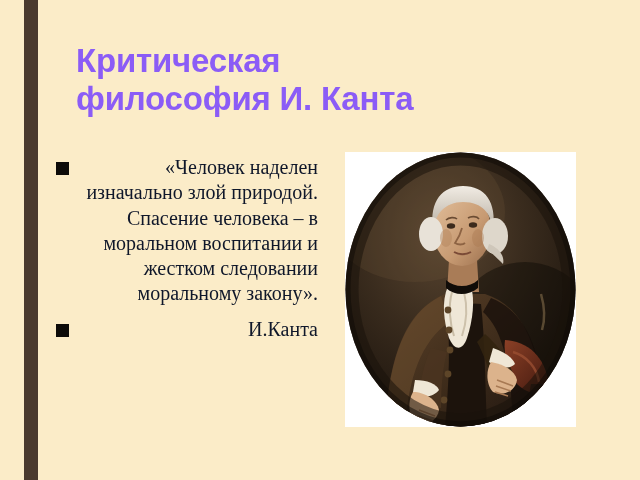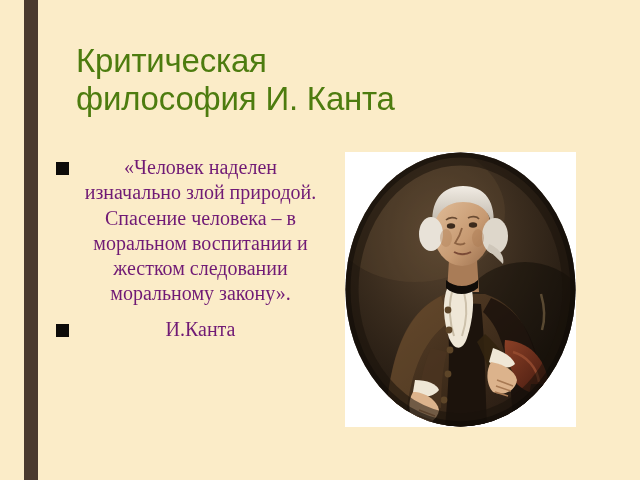--- a/index.html
+++ b/index.html
@@ -33,25 +33,25 @@
     background: #4a3a2e;
   }
 
   
   .title {
     position: absolute;
     left: 76px;
     top: 42px;
     width: 520px;
     font-family: "Liberation Sans", sans-serif;
-    font-weight: normal;
+    font-weight: bold;
     font-size: 33px;
     line-height: 38px;
     letter-spacing: -0.2px;
-    color: #4d7c0f;
+    color: #8b5cf6;
     white-space: pre-line;
   }
 
   
   .body-list {
     position: absolute;
     left: 56px;
     top: 155px;
     width: 262px;
   }
@@ -71,23 +71,23 @@
     height: 13px;
     background: #0d0b09;
     display: block;
   }
 
   .bullet-text {
     display: block;
     font-family: "Liberation Serif", serif;
     font-size: 20px;
     line-height: 25.3px;
-    color: #701a75;
+    color: #0f172a;
     white-space: pre-line;
-    text-align: center;
+    text-align: right;
   }
 
   
   .picture-frame {
     position: absolute;
     left: 345px;
     top: 152px;
     width: 231px;
     height: 275px;
     background: #ffffff;

